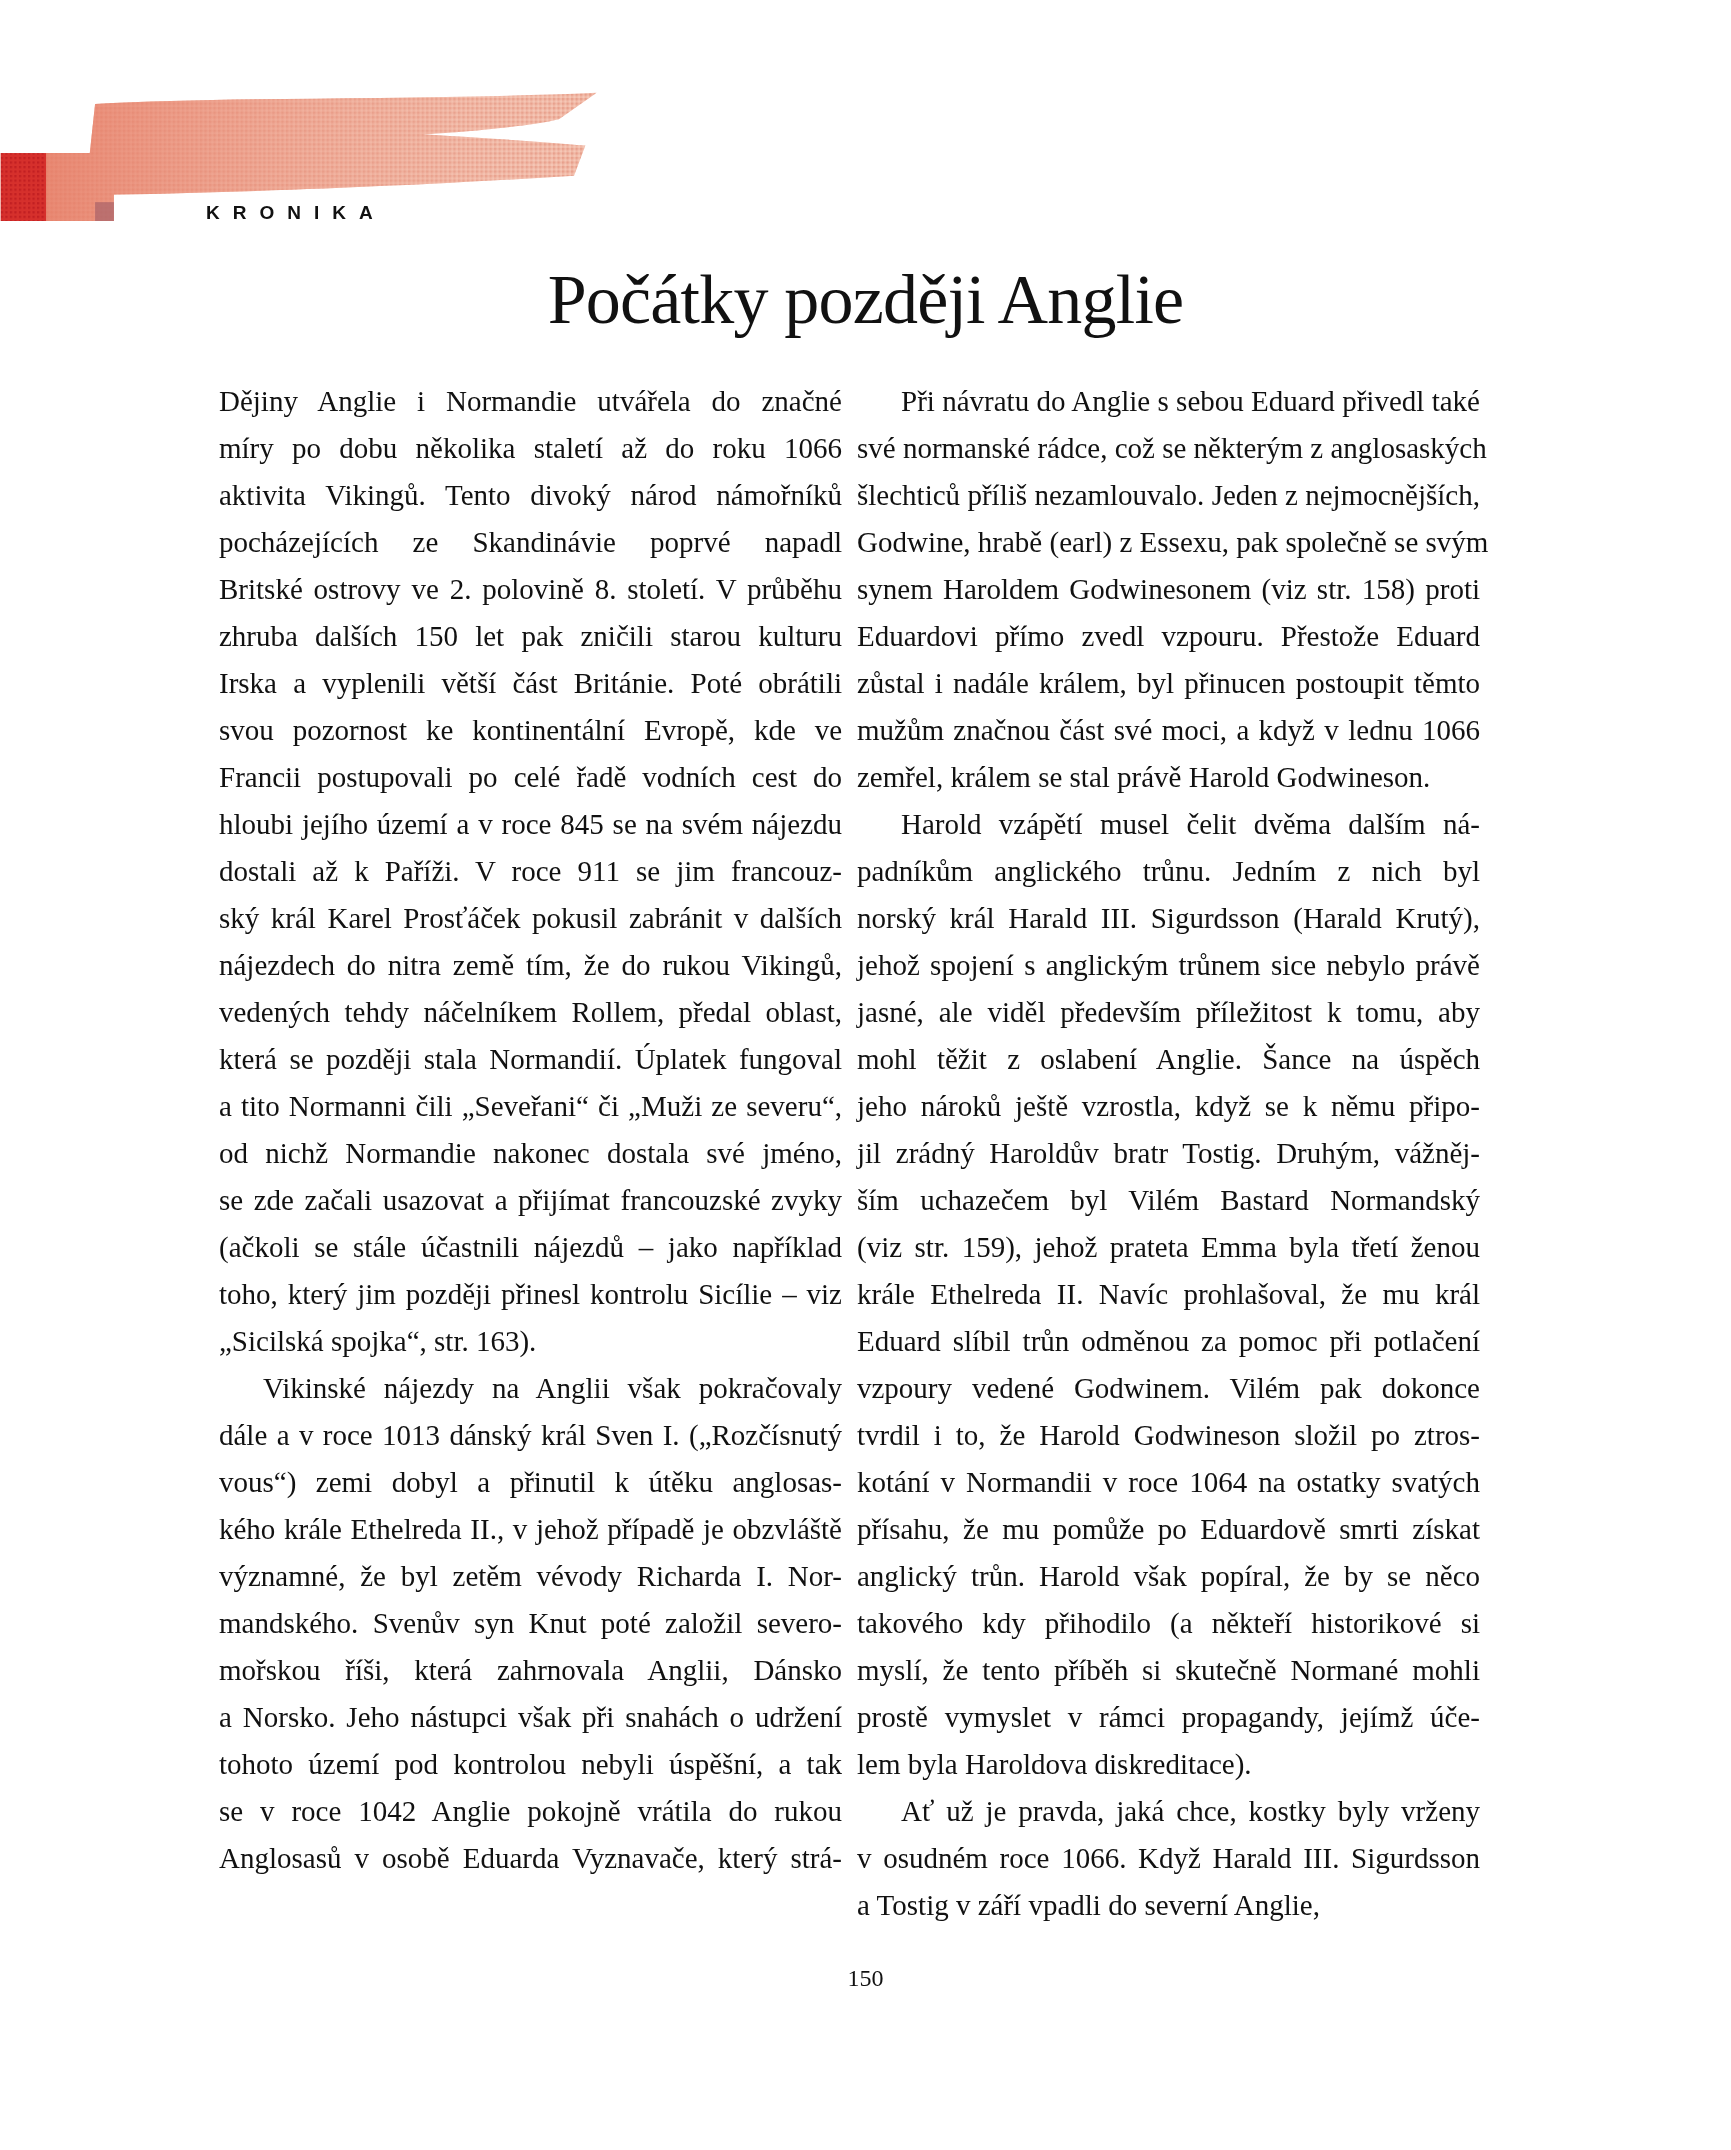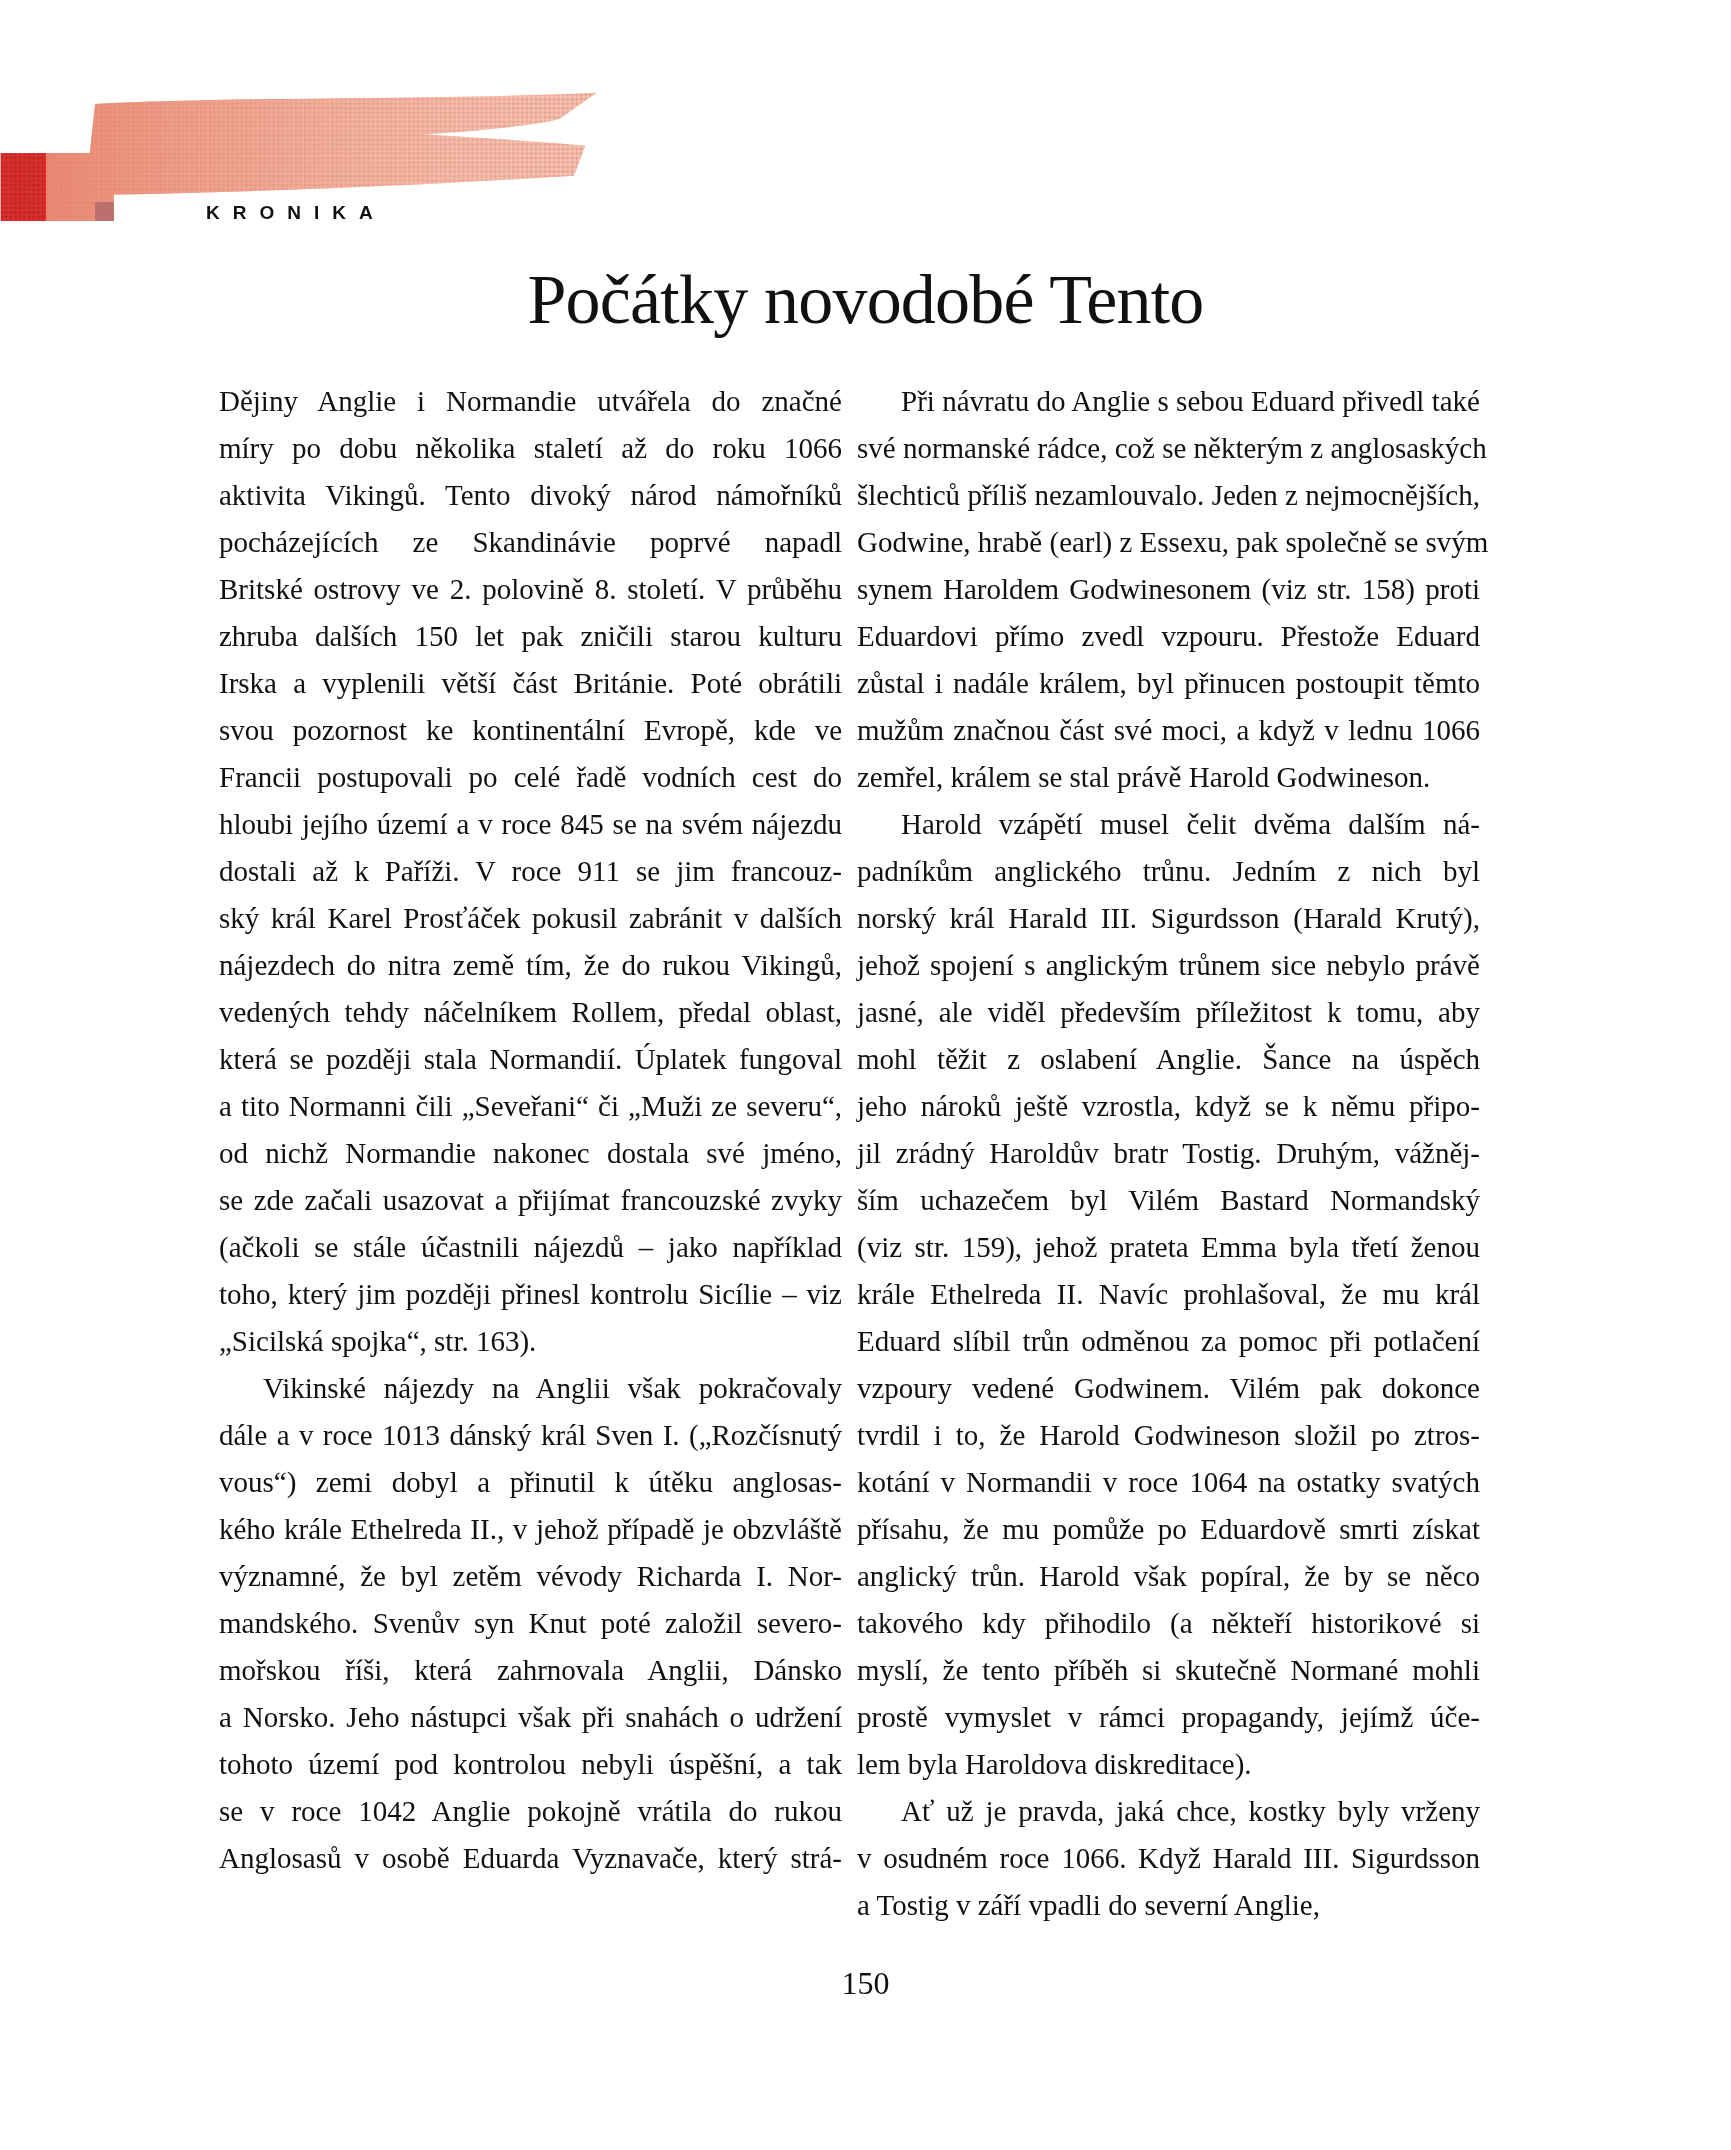--- a/index.html
+++ b/index.html
@@ -18,21 +18,21 @@
     .col { position: absolute; top: 378px; width: 623px; font-size: 29px; line-height: 47px;
            text-align: justify; hyphens: manual; }
     .col-left { left: 219px; }
     .col-right { left: 857px; }
     .line { display: block; text-align: justify; text-align-last: justify; white-space: nowrap; }
     .line.last { text-align-last: left; }
     .indent { padding-left: 44px; }
     .line span.word-italic { }
 
     .page-number { position: absolute; left: 0; width: 1731px; top: 1965px; text-align: center;
-                   font-size: 32px; }
+                   font-size: 24px; }
   </style>
 </head>
 <body>
 
 <div class="banner">
   <svg width="605" height="132" viewBox="0 0 800 175">
     <defs>
       <pattern id="dots" width="6" height="6" patternUnits="userSpaceOnUse">
         <rect width="6" height="6" fill="#efb19d"></rect>
         <rect x="0" y="0" width="3" height="3" fill="#e3917b"></rect>
@@ -51,21 +51,21 @@
 
     <path d="M125 20 C 300 10, 560 15, 790 5 L 740 40 C 700 50, 600 58, 560 60 C 640 65, 720 70, 775 75 L 760 115 C 600 125, 400 135, 150 140 L 150 175 L 0 175 L 0 85 L 118 85 Z" fill="url(#dots)"></path>
     <path d="M125 20 C 300 10, 560 15, 790 5 L 740 40 C 700 50, 600 58, 560 60 C 640 65, 720 70, 775 75 L 760 115 C 600 125, 400 135, 150 140 L 150 175 L 0 175 L 0 85 L 118 85 Z" fill="url(#fade)"></path>
 
     <rect x="0" y="85" width="60" height="90" fill="url(#reddots)"></rect>
     <rect x="125" y="150" width="25" height="25" fill="#a8636a" opacity="0.7"></rect>
   </svg>
   <span class="banner-label">KRONIKA</span>
 </div>
 
-<h1 class="title">Počátky novodobé Tento</h1>
+<h1 class="title">Počátky později Anglie</h1>
 
 <div class="col col-left" id="left-col">
     <span class="line">Dějiny Anglie i Normandie utvářela do značné</span>
     <span class="line">míry po dobu několika staletí až do roku 1066</span>
     <span class="line">aktivita Vikingů. Tento divoký národ námořníků</span>
     <span class="line">pocházejících ze Skandinávie poprvé napadl</span>
     <span class="line">Britské ostrovy ve 2. polovině 8. století. V průběhu</span>
     <span class="line">zhruba dalších 150 let pak zničili starou kulturu</span>
     <span class="line">Irska a vyplenili větší část Británie. Poté obrátili</span>
     <span class="line">svou pozornost ke kontinentální Evropě, kde ve</span>

